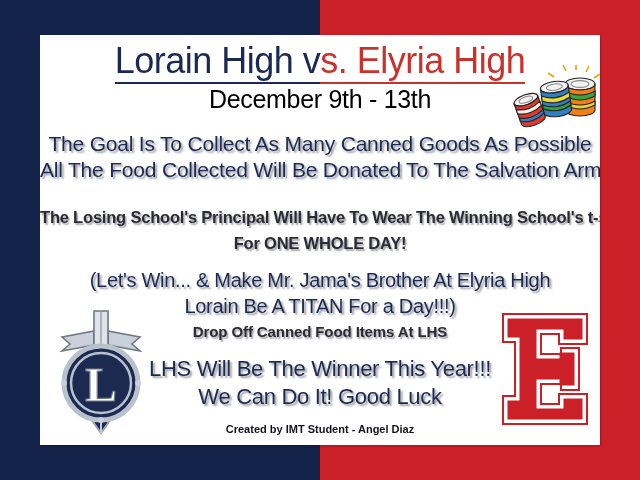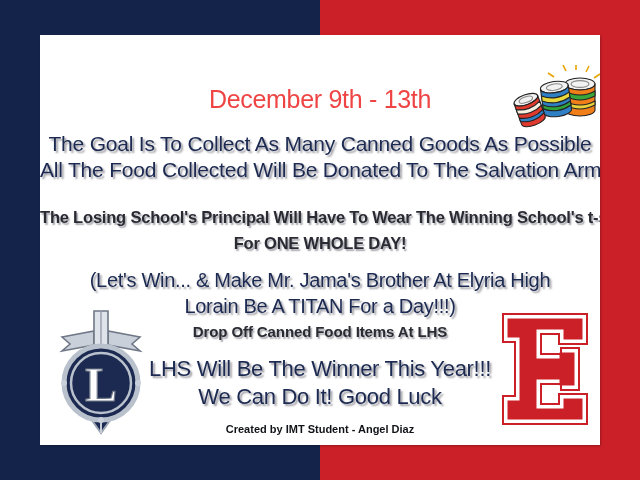--- a/index.html
+++ b/index.html
@@ -66,21 +66,21 @@
     border-bottom: 2px solid #c9322c;
     padding-bottom: 1px;
   }
   .subtitle {
     position: absolute;
     left: 0; right: 0;
     top: 50px;
     text-align: center;
     font-size: 25px;
     line-height: 28px;
-    color: #ef4444;
+    color: #000000;
     letter-spacing: -0.3px;
   }
 
   
   .hl {
     position: absolute;
     left: 0; right: 0;
     text-align: center;
     color: #1c2a52;
     text-shadow: 2px 2px 2px rgba(120,120,130,0.75);
@@ -135,20 +135,23 @@
 </head>
 <body>
 
 <div id="poster">
 
   <div class="bg-navy"></div>
   <div class="bg-red"></div>
 
   <div class="card">
 
+    <div class="title-wrap">
+      <span class="title"><span class="t-navy">Lorain High v</span><span class="t-red">s. Elyria High</span></span>
+    </div>
 
     <div class="subtitle">December 9th - 13th</div>
 
     <div class="hl hl-a">The Goal Is To Collect As Many Canned Goods As Possible</div>
     <div class="hl hl-a" style="top:122px;">All The Food Collected Will Be Donated To The Salvation Army</div>
 
     <div class="hl hl-b">The Losing School's Principal Will Have To Wear The Winning School's t-shirt</div>
     <div class="hl hl-b" style="top:196px;">For ONE WHOLE DAY!</div>
 
     <div class="hl hl-c">(Let's Win... &amp; Make Mr. Jama's Brother At Elyria High</div>

